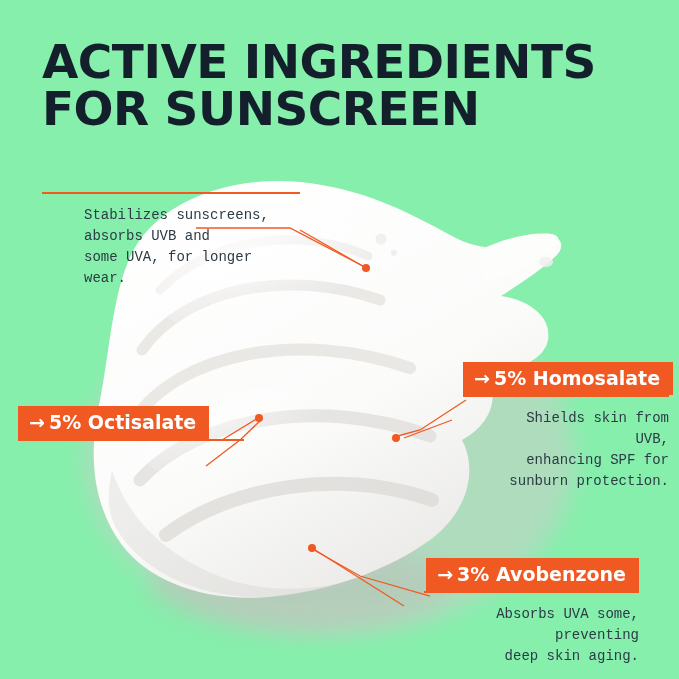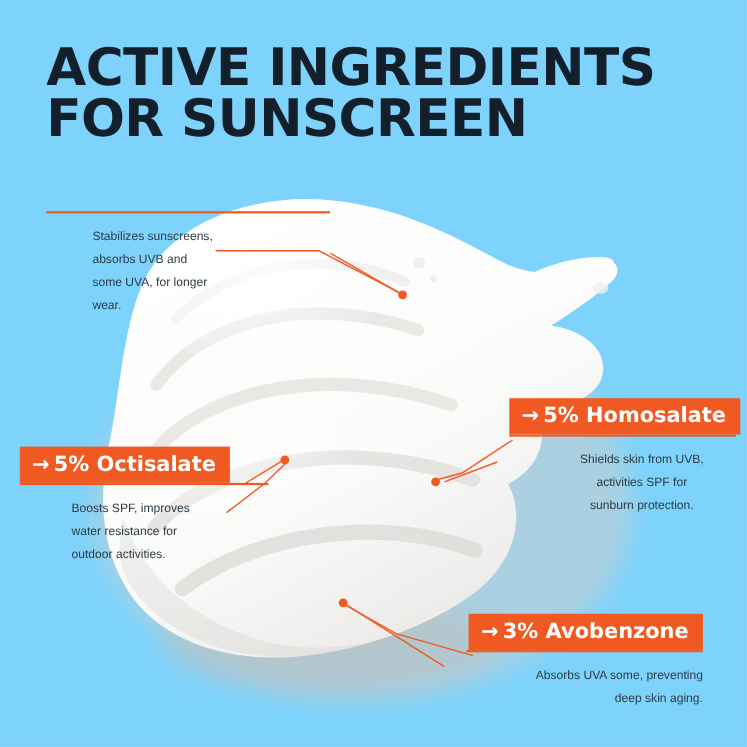--- a/index.html
+++ b/index.html
@@ -10,21 +10,21 @@
     width: 679px;
     height: 679px;
     background: #f7f6f4;
     font-family: "Liberation Sans", sans-serif;
     overflow: hidden;
   }
   #page {
     position: relative;
     width: 679px;
     height: 679px;
-    background: #7dd3fc;
+    background: #86efac;
     overflow: hidden;
   }
 
   
   #title {
     position: absolute;
     left: 42px;
     top: 38px;
     width: 620px;
     color: #13202c;
@@ -61,40 +61,40 @@
     padding: 6px 13px 7px 11px;
     white-space: nowrap;
     line-height: 20px;
   }
   .chip .arrow {
     font-weight: bold;
     margin-right: 4px;
   }
   .desc {
     color: #2c3b45;
-    font-size: 11px;
+    font-size: 14px;
     line-height: 21px;
-    font-family: Liberation Sans, sans-serif;
+    font-family: Liberation Mono, monospace;
     margin-top: 11px;
     white-space: pre-line;
   }
   .rule {
     height: 2px;
     background: #f05a22;
     width: 100%;
   }
 
   
   #callout-octocrylene { left: 42px; top: 192px; width: 258px; }
   #callout-octocrylene .desc { padding-left: 42px; }
   #callout-octisalate { left: 18px; top: 406px; width: 226px; }
   #callout-octisalate .desc { padding-left: 47px; }
 
   
-  #callout-homosalate { left: 463px; top: 362px; width: 206px; text-align: center; }
+  #callout-homosalate { left: 463px; top: 362px; width: 206px; text-align: right; }
   #callout-homosalate .desc { padding-left: 35px; }
   #callout-avobenzone { left: 424px; top: 558px; width: 215px; text-align: right; }
   #callout-avobenzone .desc { padding-left: 27px; }
 
   .chip-row { display: block; }
 </style>
 </head>
 <body>
 
 <div id="page">
@@ -207,32 +207,29 @@
 absorbs UVB and
 some UVA, for longer
 wear.</div>
   </div>
 
   <div class="callout" id="callout-octisalate">
     <div class="chip-row">
       <span class="chip"><span class="arrow">→</span><span>5% Octisalate</span></span>
     </div>
     <div class="rule"></div>
-    <div class="desc">Boosts SPF, improves
-water resistance for
-outdoor activities.</div>
   </div>
 
   <div class="callout" id="callout-homosalate">
     <div class="chip-row">
       <span class="chip"><span class="arrow">→</span><span>5% Homosalate</span></span>
     </div>
     <div class="rule"></div>
     <div class="desc">Shields skin from UVB,
-activities SPF for
+enhancing SPF for
 sunburn protection.</div>
   </div>
 
   <div class="callout" id="callout-avobenzone">
     <div class="chip-row">
       <span class="chip"><span class="arrow">→</span><span>3% Avobenzone</span></span>
     </div>
     <div class="rule"></div>
     <div class="desc">Absorbs UVA some, preventing
 deep skin aging.</div>

